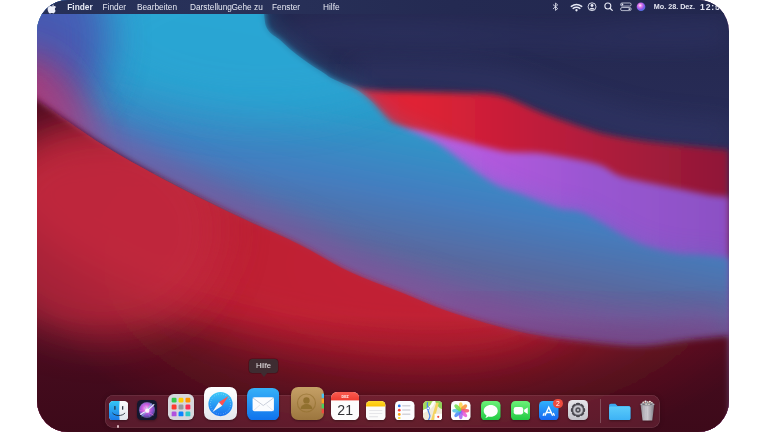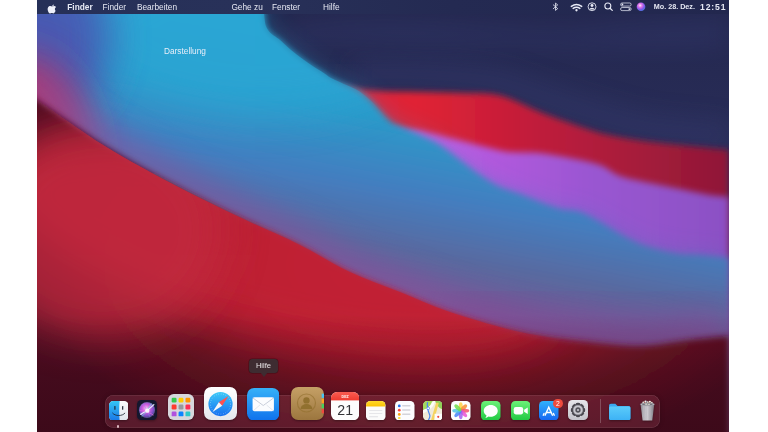--- a/index.html
+++ b/index.html
@@ -1,17 +1,17 @@
 <!DOCTYPE html>
 <html><head>
 <meta charset="utf-8">
 <style>
   html,body{margin:0;padding:0;background:#ffffff;width:768px;height:432px;overflow:hidden;
     font-family:"Liberation Sans",sans-serif;}
-  #desktop{position:absolute;left:37px;top:0;width:692px;height:432px;overflow:hidden;background:#f9a8d4;}
+  #desktop{position:absolute;left:37px;top:0;width:692px;height:432px;overflow:hidden;background:#f9a8d4;border-radius:31px;}
   #wall{position:absolute;left:0;top:0;}
   #menubar{position:absolute;left:0;top:0;width:692px;height:13.5px;background:linear-gradient(90deg,#263058 0%,#283159 30%,#242a52 60%,#22274e 100%);}
   .mi{position:absolute;top:0;height:13.5px;line-height:14px;font-size:8.3px;color:rgba(238,240,250,0.96);white-space:nowrap;}
   #dock{position:absolute;left:68.2px;top:394.9px;width:555px;height:33px;border-radius:8.5px;
     background:rgba(160,72,94,0.28);box-shadow:inset 0 0 0 0.6px rgba(255,255,255,0.14), 0 0 5px rgba(0,0,0,0.2);}
   .icon{position:absolute;filter:drop-shadow(0 1px 1.2px rgba(0,0,0,0.35));}
   .icon svg{display:block;}
   #tooltip{position:absolute;left:212px;top:358.5px;width:29px;height:14px;background:#3e2c31;
     border-radius:3.5px;color:#e8e4e6;font-size:7.6px;text-align:center;line-height:14.5px;
     box-shadow:0 0 0 0.5px rgba(0,0,0,0.35);}
@@ -111,21 +111,21 @@
   <rect x="0" y="315" width="692" height="117" fill="url(#gvig)"></rect>
 </svg>
 
 <div id="menubar">
   <svg class="mi" style="left:9.5px;top:2.2px" width="10" height="10" viewBox="0 0 24 24">
     <path fill="#eef0fa" d="M16.4 1.6c.1 1.1-.3 2.1-.9 2.9-.7.8-1.7 1.4-2.7 1.3-.1-1 .4-2.1 1-2.8.7-.8 1.8-1.3 2.6-1.4zM20.5 17.1c-.5 1.2-.8 1.7-1.5 2.8-.9 1.5-2.3 3.3-3.9 3.3-1.5 0-1.9-.9-3.8-.9s-2.4 1-3.8.9c-1.7 0-2.9-1.6-3.9-3-2.4-3.8-2.7-8.9-.9-11.6 1.2-1.9 3.2-3 5.1-3 1.9 0 3.1 1 4.7 1 1.5 0 2.5-1 4.6-1 1.7 0 3.4 1 4.7 2.5-4.1 2.3-3.4 8-1.3 9z"></path>
   </svg>
   <span class="mi" style="left:30.3px;font-weight:bold;">Finder</span>
   <span class="mi" style="left:65.5px;">Finder</span>
   <span class="mi" style="left:99.9px;">Bearbeiten</span>
-  <span class="mi" style="left:127px;margin-top:44px;">Darstellung</span>
+  <span class="mi" style="left:153px;">Darstellung</span>
   <span class="mi" style="left:194.4px;">Gehe zu</span>
   <span class="mi" style="left:235px;">Fenster</span>
   <span class="mi" style="left:286px;">Hilfe</span>
   <svg class="mi" style="left:508px;top:0" width="106" height="14" viewBox="0 0 106 14">
     <g stroke="#e8eaf6" stroke-width="0.85" fill="none" stroke-linejoin="round" stroke-linecap="round">
       <path d="M6.6 9 L11.2 5.1 L8.9 3.2 L8.9 10.8 L11.2 8.9 L6.6 5"></path>
     </g>
     <g fill="none" stroke="#e8eaf6" stroke-linecap="round">
       <path d="M25.3 6.6 Q30.7 2.5 36.1 6.6" stroke-width="1.5"></path>
       <path d="M27.2 8.7 Q30.7 6.1 34.2 8.7" stroke-width="1.5"></path>

